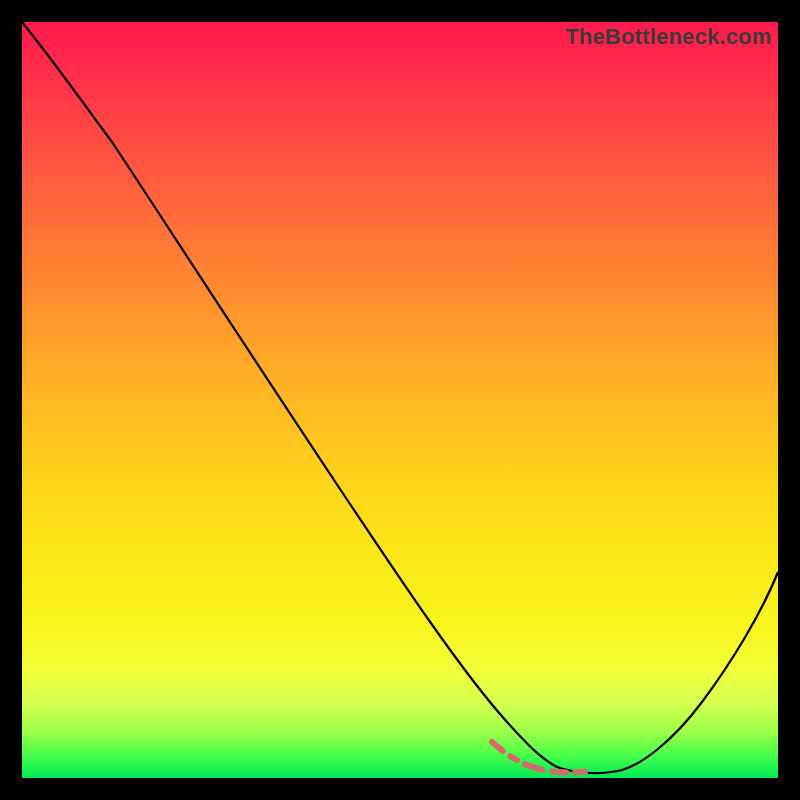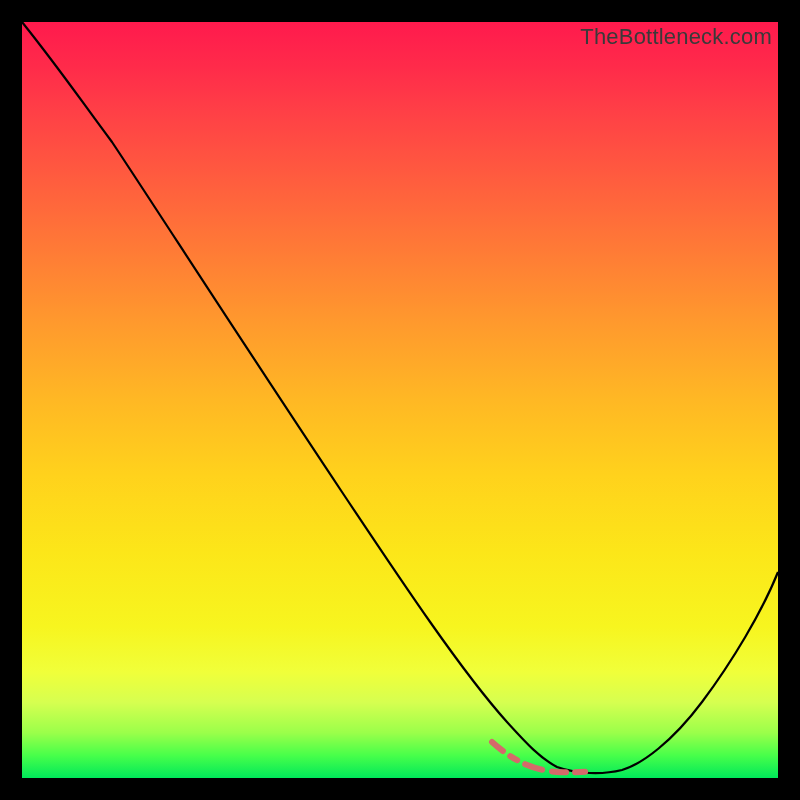--- a/index.html
+++ b/index.html
@@ -42,21 +42,21 @@
       #48ff4a 97%,
       #00e85a 100%
     );
   }
   .watermark {
     position: absolute;
     top: 2px;
     right: 6px;
     color: #3a3a3a;
     font-size: 22px;
-    font-weight: 400;
+    font-weight: 700;
     letter-spacing: 0.2px;
     z-index: 20;
     user-select: none;
     margin-left: 9px;
   }
   svg.curve {
     position: absolute;
     left: 0;
     top: 0;
     width: 756px;

